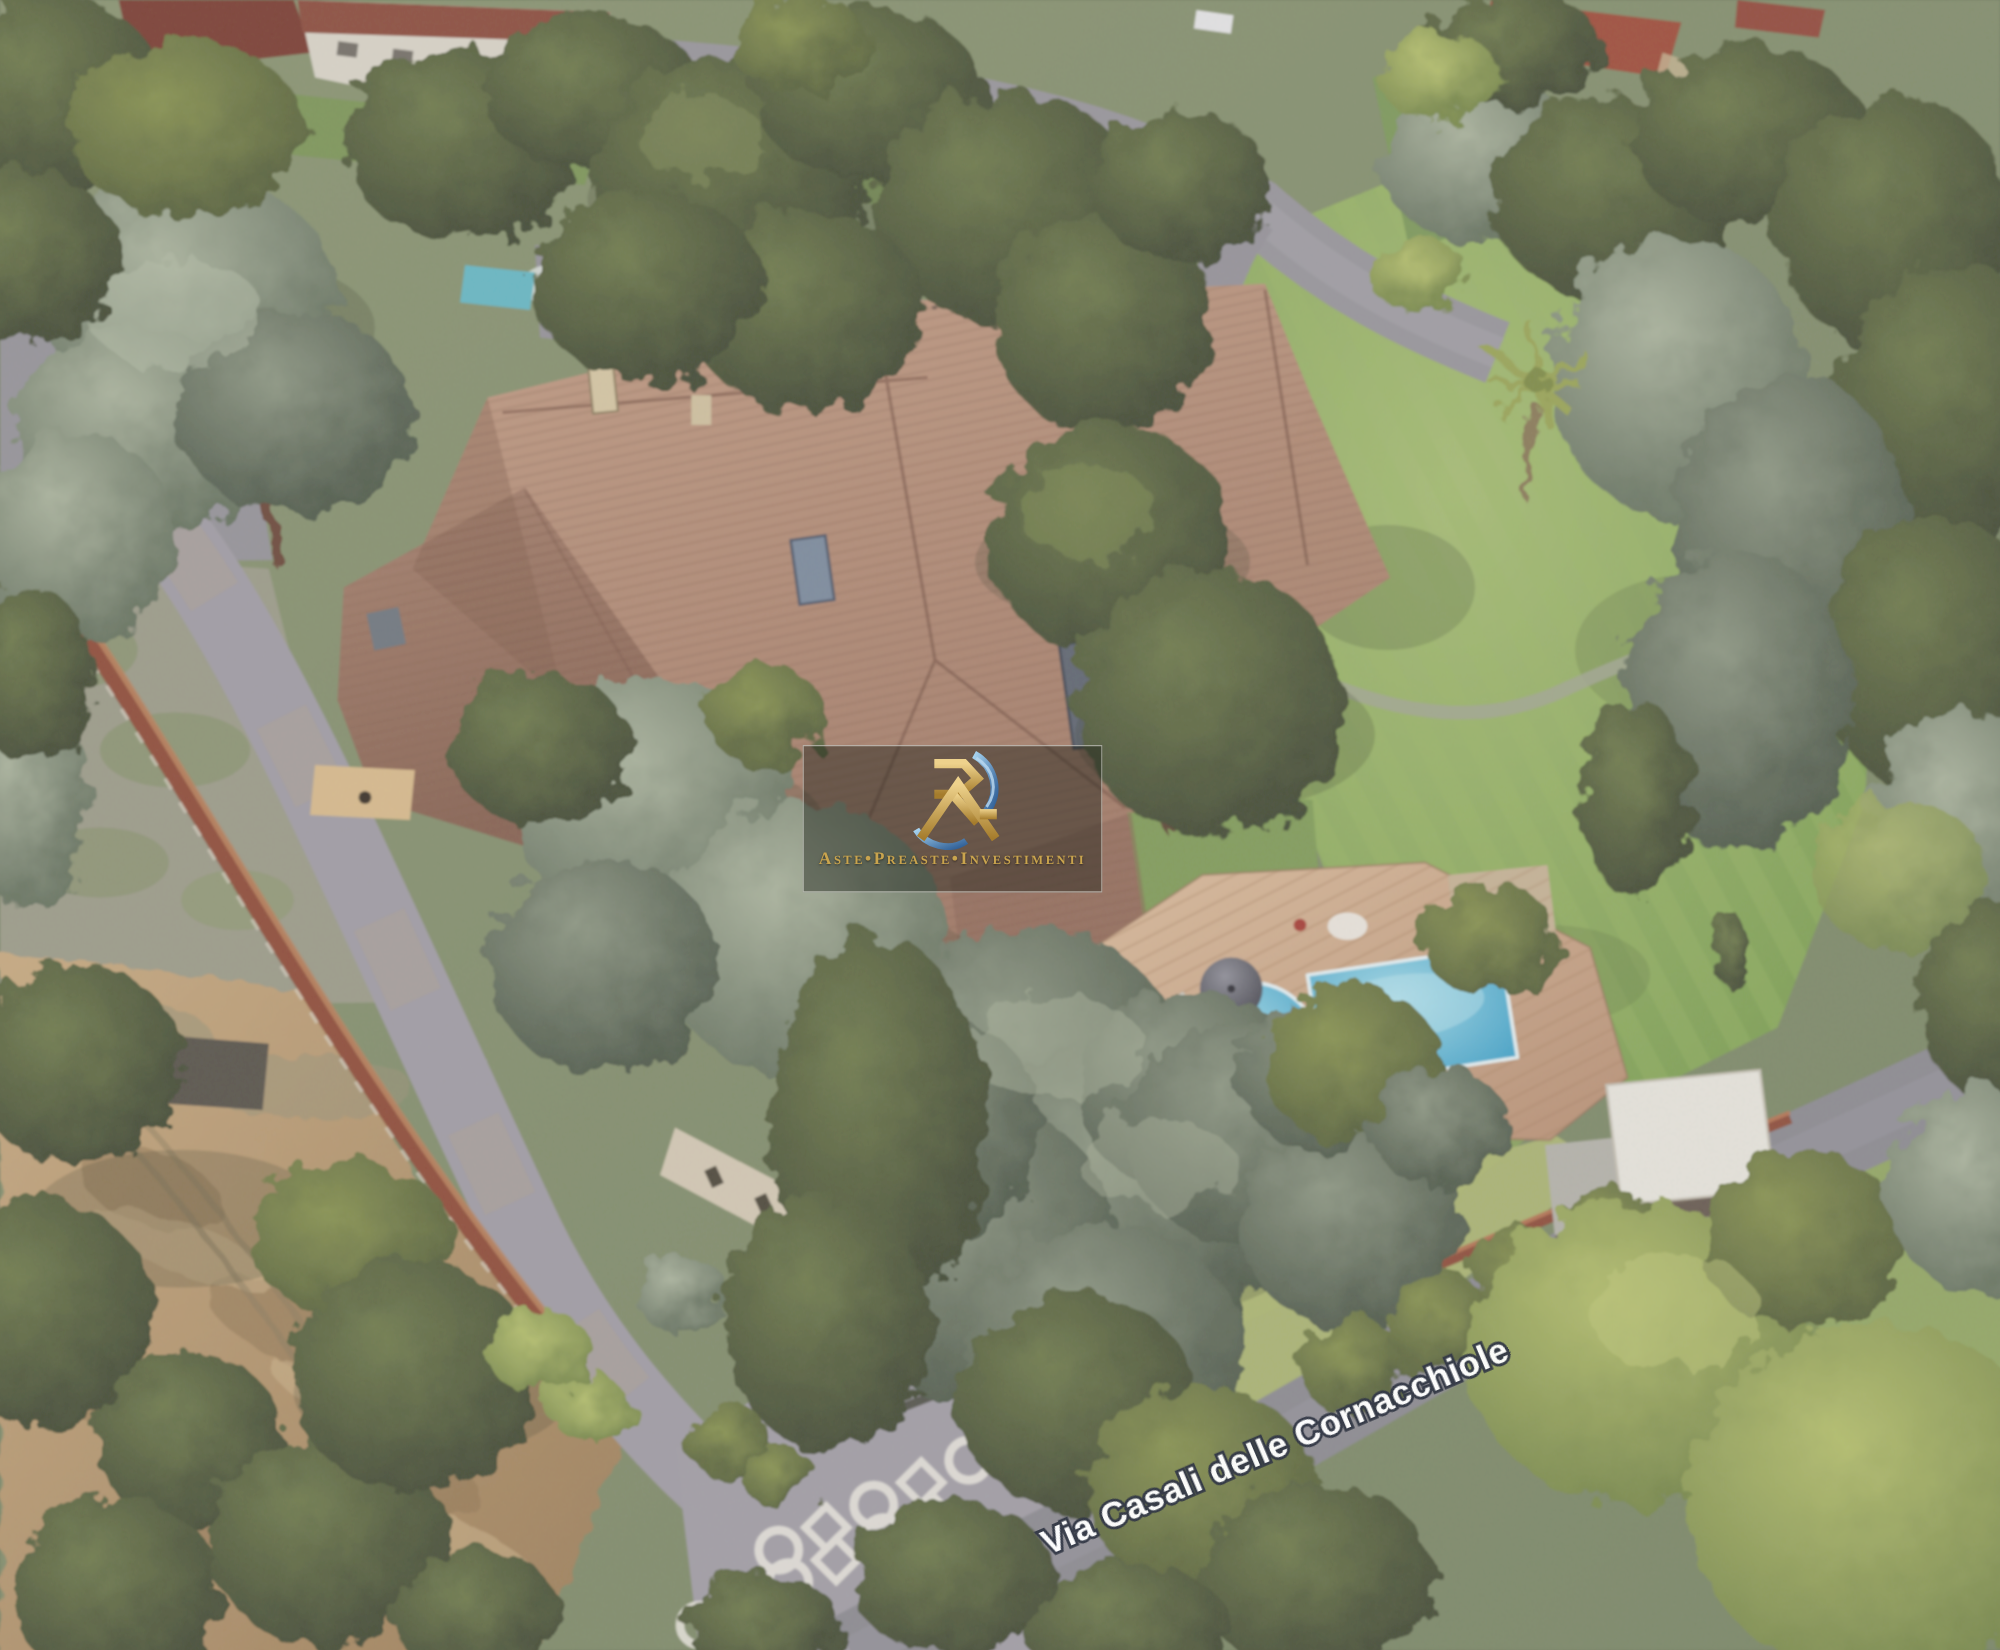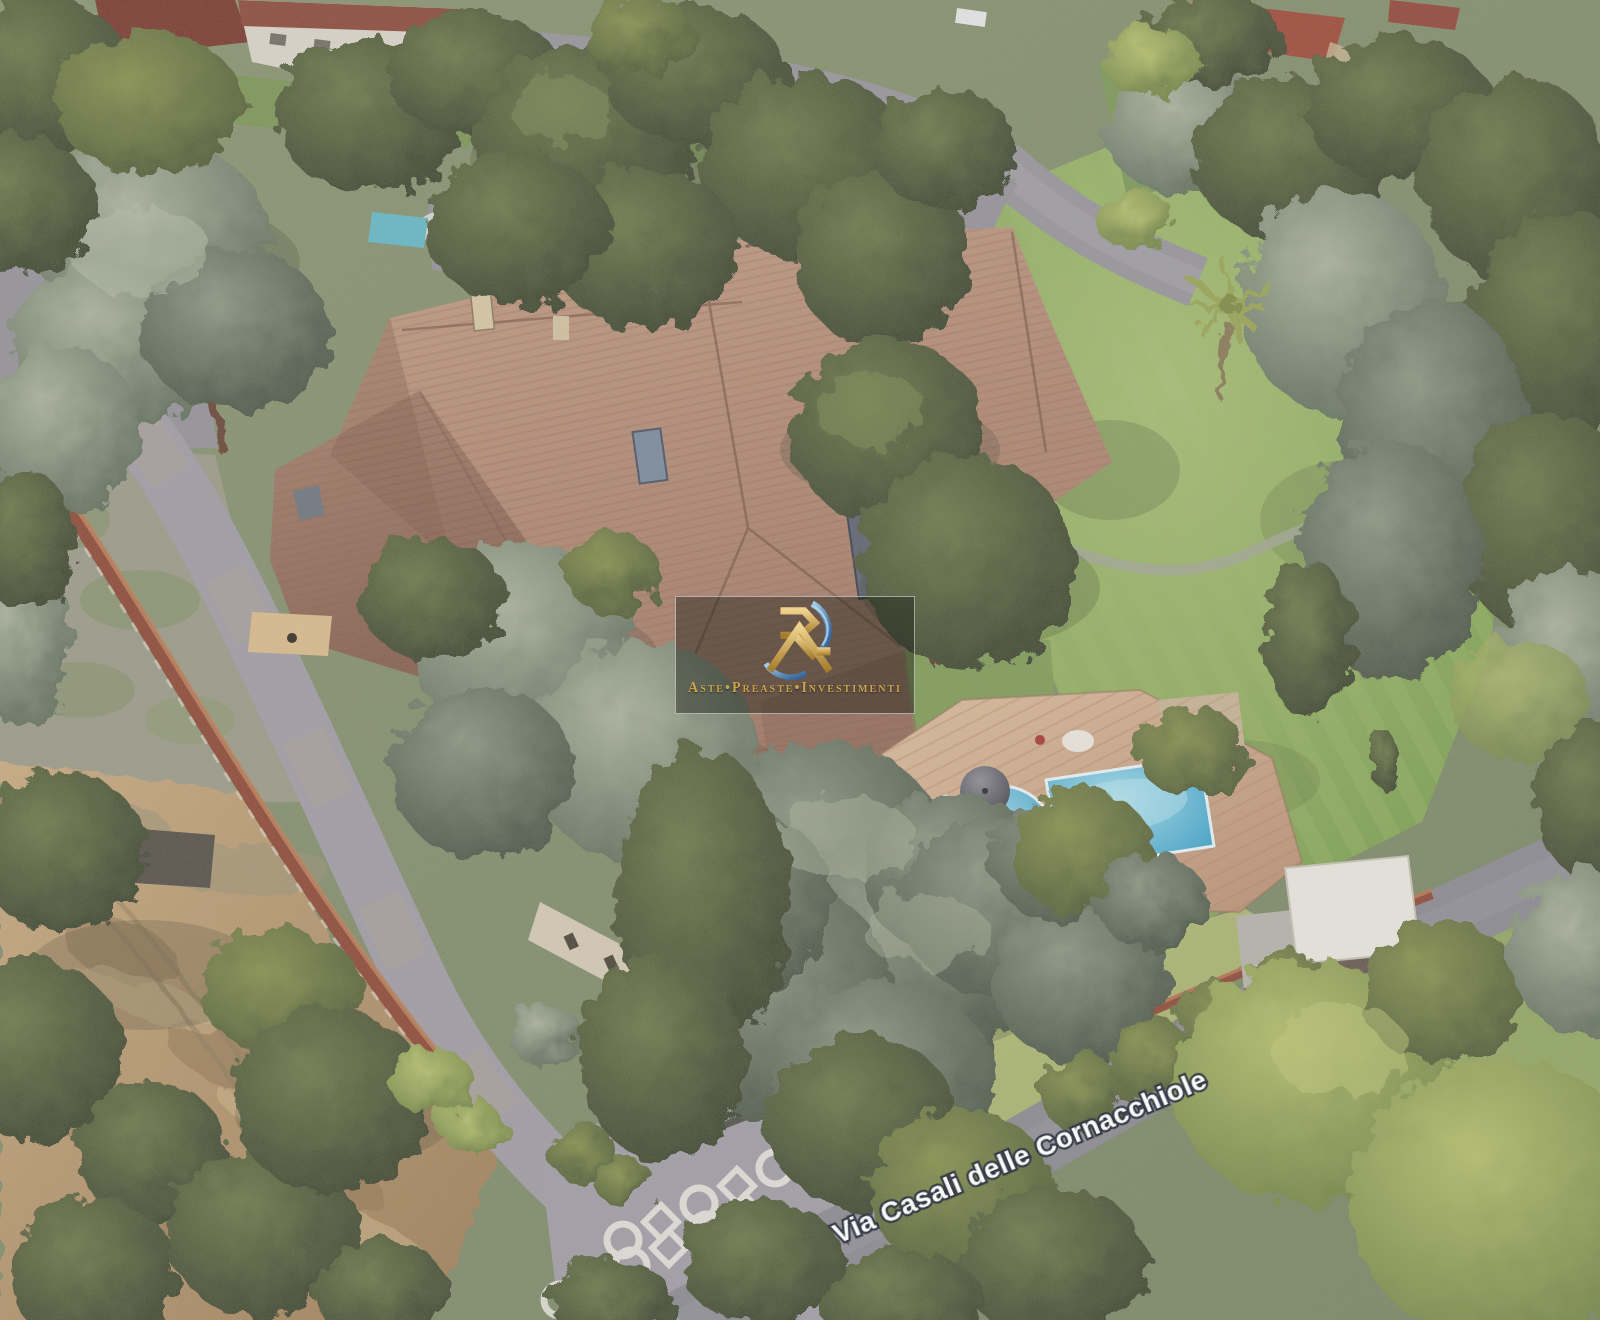--- a/index.html
+++ b/index.html
@@ -3,21 +3,21 @@
 <meta charset="utf-8">
 <style>
   html,body{margin:0;padding:0;background:#6f7c5e;}
   .stage{position:relative;width:1600px;height:1320px;overflow:hidden;font-family:"Liberation Sans",sans-serif;}
   .stage svg.scene{display:block;width:1600px;height:1320px;}
   .street-label{
     font-family:"Liberation Sans",sans-serif;font-weight:bold;font-size:28px;letter-spacing:.5px;
     fill:var(--c-street_label_text,#ffffff);stroke:#333946;stroke-width:4.5px;paint-order:stroke;opacity:.96;
   }
   .watermark{
-    position:absolute;left:675px;top:596px;width:240px;height:118px;box-sizing:border-box;
+    position:absolute;left:642px;top:596px;width:240px;height:118px;box-sizing:border-box;
     background:rgba(22,26,20,.42);border:1.5px solid rgba(248,248,242,.55);
     display:flex;flex-direction:column;align-items:center;justify-content:flex-start;
   }
   .wm-logo{width:92px;height:80px;margin-top:3px;}
   .wm-text{
     font-family:"Liberation Serif",serif;font-variant:small-caps;font-weight:600;
     font-size:14px;letter-spacing:2px;white-space:nowrap;
     color:var(--c-watermark_gold,#c9a44e);text-shadow:0 1px 2px rgba(0,0,0,.55);
   }
 </style>

